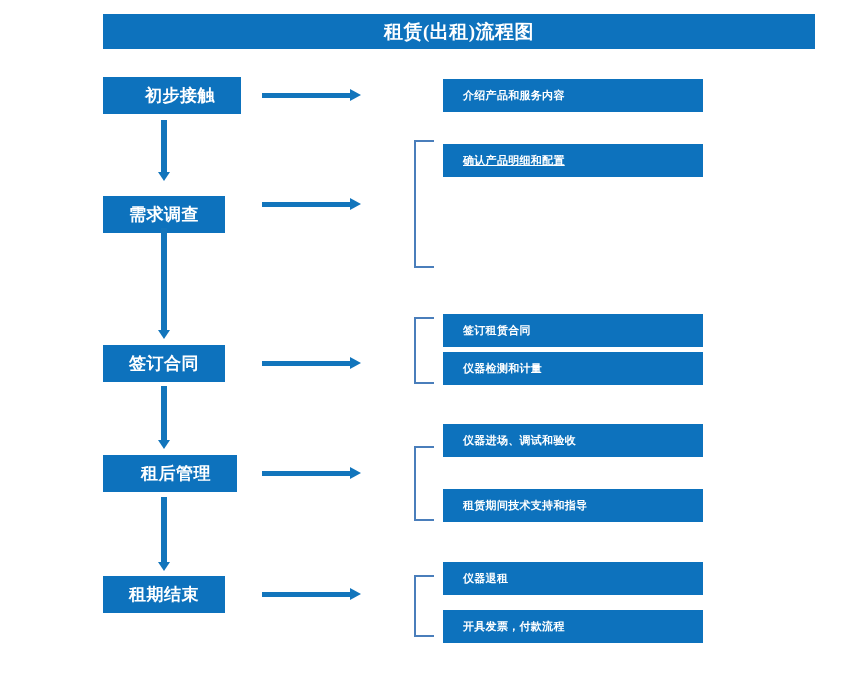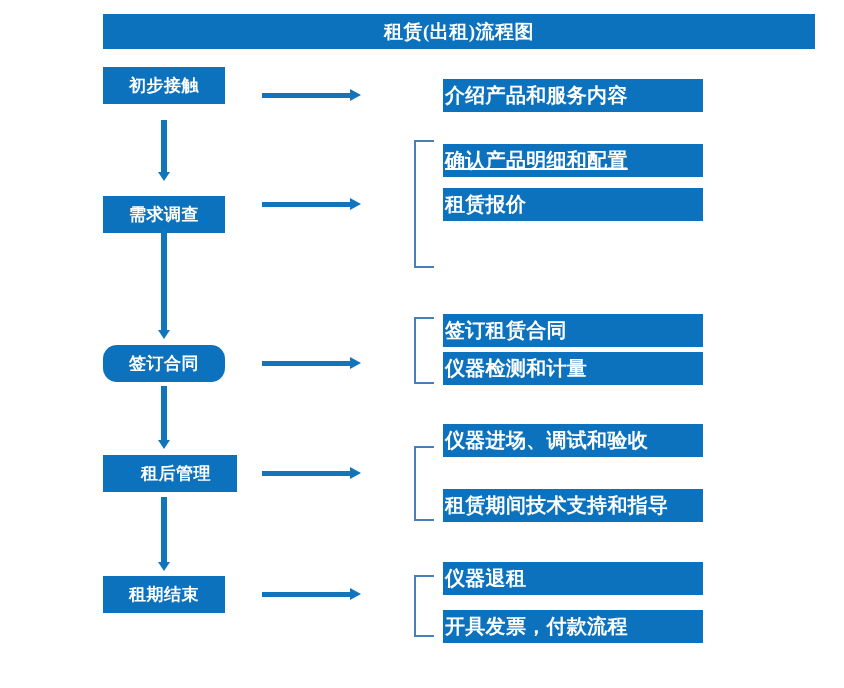--- a/index.html
+++ b/index.html
@@ -54,23 +54,23 @@
   
   .detail-box {
     position: absolute;
     left: 443px;
     width: 260px;
     height: 33px;
     background: #0d72bd;
     color: #ffffff;
     display: flex;
     align-items: center;
-    padding-left: 2px;
+    padding-left: 20px;
     box-sizing: border-box;
-    font-size: 20px;
+    font-size: 11px;
     font-weight: bold;
     letter-spacing: 0.3px;
   }
   
   .v-arrow {
     position: absolute;
     left: 158px;
     width: 12px;
   }
   .v-arrow .stem {
@@ -125,23 +125,23 @@
     box-sizing: border-box;
   }
 </style>
 </head>
 <body>
 
 <div class="canvas">
 
   <div class="title-bar">租赁(出租)流程图</div>
 
-  <div class="stage-box" style="top:67px;">初步接触</div>
+  <div class="stage-box" style="top:77px;padding-left:16px;">初步接触</div>
   <div class="stage-box" style="top:196px;">需求调查</div>
-  <div class="stage-box" style="top:345px;border-radius:14px;">签订合同</div>
+  <div class="stage-box" style="top:345px;">签订合同</div>
   <div class="stage-box" style="top:455px;padding-left:12px;">租后管理</div>
   <div class="stage-box" style="top:576px;text-align:right;">租期结束</div>
 
   <div class="v-arrow" style="top:120px; height:62px;">
     <div class="stem" style="height:52px;"></div>
     <div class="head" style="top:52px;"></div>
   </div>
   <div class="v-arrow" style="top:228px; height:112px;">
     <div class="stem" style="height:102px;"></div>
     <div class="head" style="top:102px;"></div>
@@ -177,21 +177,20 @@
   </div>
 
   <div class="bracket" style="top:140px; height:128px;"></div>
   <div class="bracket" style="top:317px; height:67px;"></div>
   <div class="bracket" style="top:446px; height:75px;"></div>
   <div class="bracket" style="top:575px; height:62px;"></div>
 
   <div class="detail-box" style="top:79px;">介绍产品和服务内容</div>
 
   <div class="detail-box" style="top:144px;text-decoration:underline;">确认产品明细和配置</div>
-  <div class="detail-box" style="top:188px;">租赁报价</div>
 
   <div class="detail-box" style="top:314px;">签订租赁合同</div>
   <div class="detail-box" style="top:352px;">仪器检测和计量</div>
 
   <div class="detail-box" style="top:424px;">仪器进场、调试和验收</div>
   <div class="detail-box" style="top:489px;">租赁期间技术支持和指导</div>
 
   <div class="detail-box" style="top:562px;">仪器退租</div>
   <div class="detail-box" style="top:610px;">开具发票，付款流程</div>
 

